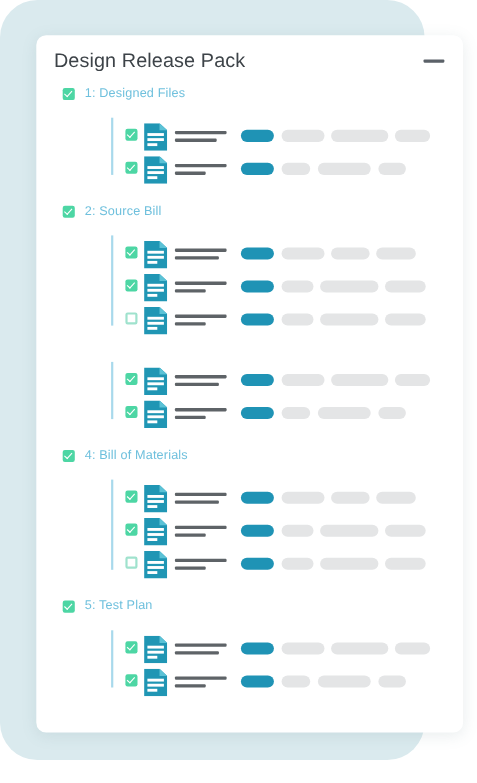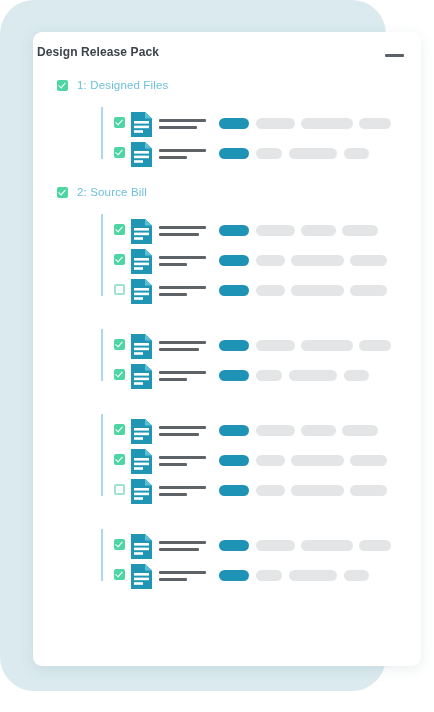--- a/index.html
+++ b/index.html
@@ -39,24 +39,24 @@
     overflow: hidden;
   }
 
   
   #card-header {
     position: relative;
     height: 44px;
   }
   #card-title {
     position: absolute;
-    left: 4px;
+    left: 16px;
     top: 13px;
-    font-size: 12px;
-    font-weight: bold;
+    font-size: 18px;
+    font-weight: normal;
     color: #3d4348;
     letter-spacing: 0.1px;
     white-space: nowrap;
   }
   #minimize-btn {
     position: absolute;
     right: 17px;
     top: 22px;
     width: 19px;
     height: 3px;
@@ -316,20 +316,24 @@
             <span class="txtline l2" style="width: 28px;"></span>
             <span class="pill accent" style="left: 186px; width: 30px;"></span>
             <span class="pill grey" style="left: 223px; width: 26px;"></span>
             <span class="pill grey" style="left: 256px; width: 48px;"></span>
             <span class="pill grey" style="left: 311px; width: 25px;"></span>
           </div>
         </div>
         <div class="spacer-md"></div>
       </div>
       <div class="section">
+        <div class="section-head">
+          <span class="cb checked"></span>
+          <span class="section-label">4: Bill of Materials</span>
+        </div>
         <div class="spacer-sm"></div>
         <div class="rows">
           <div class="rail"></div>
           <div class="row">
             <span class="cb checked"></span>
             <span class="doc-icon"><svg width="21" height="25" viewBox="0 0 21 25" xmlns="http://www.w3.org/2000/svg">
                 <path d="M0 0 H14 L21 6.5 V25 H0 Z" fill="#2096b4"></path>
                 <path d="M14 0 L21 6.5 H14 Z" fill="#5bc2d6"></path>
                 <rect x="3" y="9" width="15" height="2.6" fill="#ffffff"></rect>
                 <rect x="3" y="13.6" width="15" height="2.6" fill="#ffffff"></rect>
@@ -371,20 +375,24 @@
             <span class="txtline l2" style="width: 28px;"></span>
             <span class="pill accent" style="left: 186px; width: 30px;"></span>
             <span class="pill grey" style="left: 223px; width: 29px;"></span>
             <span class="pill grey" style="left: 258px; width: 53px;"></span>
             <span class="pill grey" style="left: 317px; width: 37px;"></span>
           </div>
         </div>
         <div class="spacer-md"></div>
       </div>
       <div class="section">
+        <div class="section-head">
+          <span class="cb checked"></span>
+          <span class="section-label">5: Test Plan</span>
+        </div>
         <div class="spacer-sm"></div>
         <div class="rows">
           <div class="rail"></div>
           <div class="row">
             <span class="cb checked"></span>
             <span class="doc-icon"><svg width="21" height="25" viewBox="0 0 21 25" xmlns="http://www.w3.org/2000/svg">
                 <path d="M0 0 H14 L21 6.5 V25 H0 Z" fill="#2096b4"></path>
                 <path d="M14 0 L21 6.5 H14 Z" fill="#5bc2d6"></path>
                 <rect x="3" y="9" width="15" height="2.6" fill="#ffffff"></rect>
                 <rect x="3" y="13.6" width="15" height="2.6" fill="#ffffff"></rect>

